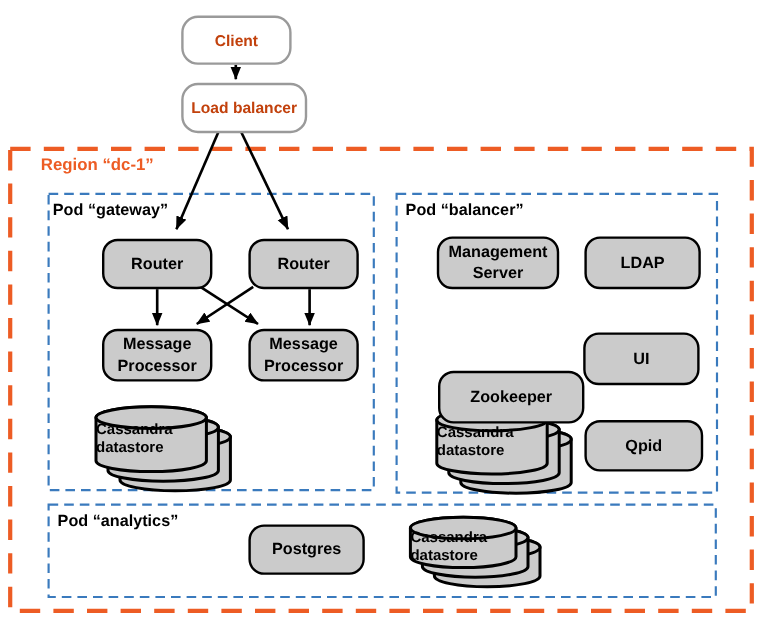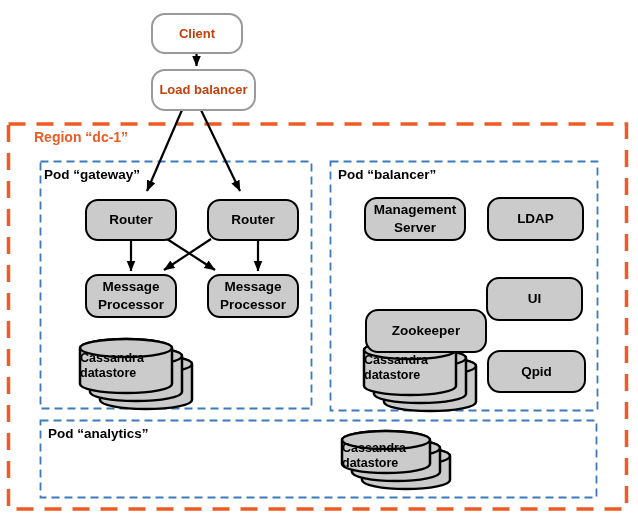--- a/index.html
+++ b/index.html
@@ -137,15 +137,16 @@
   <div class="node" style="left:207px; top:274px; width:92px; height:44px;">Message Processor</div>
   <div class="db-label" style="left:80px; top:351px; width:92px;">Cassandra datastore</div>
 
   <div class="node" style="left:364px; top:197px; width:102px; height:44px;">Management Server</div>
   <div class="node" style="left:487px; top:197px; width:97px; height:44px;">LDAP</div>
   <div class="node" style="left:365px; top:277px; width:122px; height:44px;margin-top:32px;">Zookeeper</div>
   <div class="node" style="left:486px; top:277px; width:97px; height:44px;">UI</div>
   <div class="node" style="left:487px; top:350px; width:99px; height:43px;">Qpid</div>
   <div class="db-label" style="left:364px; top:353px; width:92px;">Cassandra datastore</div>
 
+  <div class="node" style="left:207px; top:437px; width:97px; height:42px;">Postgres</div>
   <div class="db-label" style="left:342px; top:441px; width:88px;">Cassandra datastore</div>
 
 </div>
 
 </body></html>

